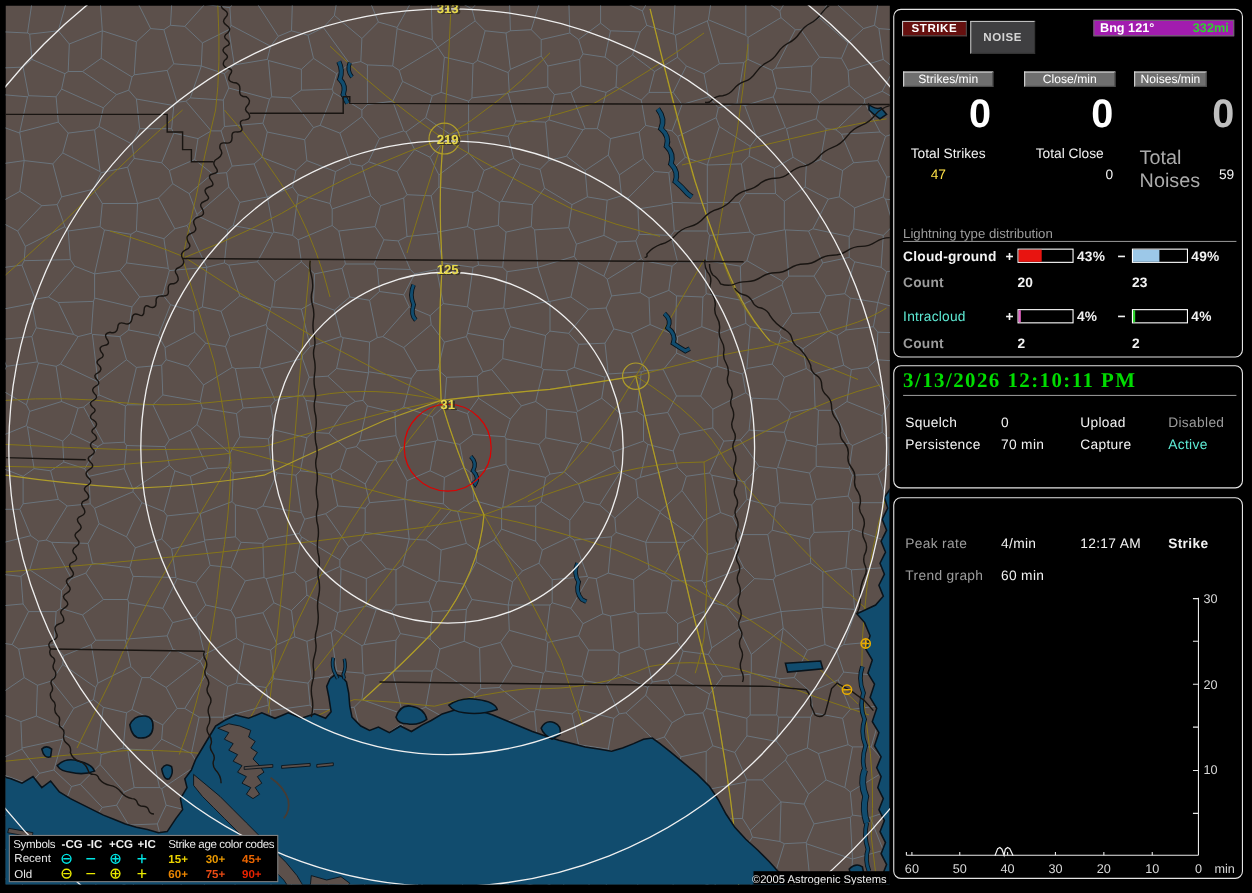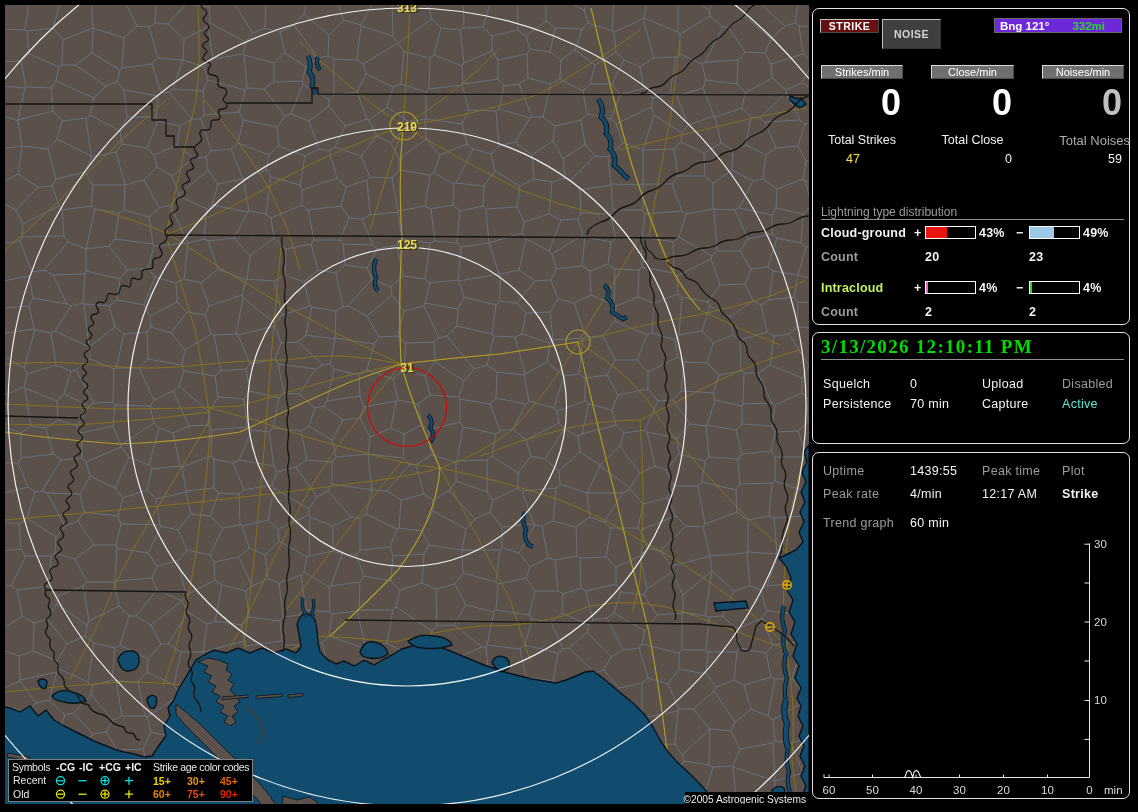--- a/index.html
+++ b/index.html
@@ -196,35 +196,35 @@
       <text x="220" y="798" fill="#E92200" font-weight="bold">90+</text>
     </g>
   </svg>
 <div class="panel" style="left:812px;top:8px;width:318px;height:317px">
     <div class="btn" style="left:7px;top:10px;width:59px;height:14px;background:#66100F;border-color:#C4C4C4 #4A4A4A #4A4A4A #C4C4C4">
       <span style="color:#fff;font-weight:bold;font-size:10.5px;letter-spacing:0.5px">STRIKE</span>
     </div>
     <div class="btn" style="left:69px;top:10px;width:59px;height:30px;background:#3F3F41;border-color:#BFBFBF #333 #333 #BFBFBF">
       <span style="color:#D5D5D5;font-weight:bold;font-size:10.5px;letter-spacing:0.5px">NOISE</span>
     </div>
-    <div style="position:absolute;left:181px;top:9px;width:128px;height:15px;background:#6d28d9;border:1px solid #6A6A6A;box-sizing:border-box;display:flex;align-items:center;justify-content:space-between;padding:0 16px 0 5px">
+    <div style="position:absolute;left:181px;top:9px;width:128px;height:15px;background:#a21caf;border:1px solid #6A6A6A;box-sizing:border-box;display:flex;align-items:center;justify-content:space-between;padding:0 4px 0 5px">
       <span style="color:#fff;font-weight:bold;font-size:11.5px">Bng 121°</span>
       <span style="color:#2FD32F;font-weight:bold;font-size:11.5px">332mi</span>
     </div>
     <div class="minbtn" style="left:8px;top:56px;width:82px">Strikes/min</div>
     <div style="position:absolute;left:8px;top:76px;width:80px;text-align:right;font-size:36px;font-weight:bold;color:#FFF;line-height:36px">0</div>
     <div style="position:absolute;left:2px;top:124px;width:94px;text-align:center;font-size:12.5px;color:#F2F2F2">Total Strikes</div>
     <div style="position:absolute;left:0;top:143px;width:80px;text-align:center;font-size:12.5px;color:#fde047">47</div>
     <div class="minbtn" style="left:118px;top:56px;width:83px">Close/min</div>
     <div style="position:absolute;left:118px;top:76px;width:81px;text-align:right;font-size:36px;font-weight:bold;color:#FFF;line-height:36px">0</div>
     <div style="position:absolute;left:112px;top:124px;width:95px;text-align:center;font-size:12.5px;color:#F2F2F2">Total Close</div>
     <div style="position:absolute;left:118px;top:143px;width:81px;text-align:right;font-size:12.5px;color:#F2F2F2">0</div>
-    <div class="minbtn" style="left:229px;top:56px;width:82px">Noises/min</div>
+    <div class="minbtn" style="left:218px;top:56px;width:66px">Noises/min</div>
     <div style="position:absolute;left:229px;top:76px;width:80px;text-align:right;font-size:36px;font-weight:bold;color:#BFBFBF;line-height:36px">0</div>
-    <div style="position:absolute;left:223px;top:124px;width:94px;text-align:right;font-size:13px;color:#ABABAB">Total Noises</div>
+    <div style="position:absolute;left:223px;top:124px;width:94px;text-align:left;font-size:18px;color:#ABABAB">Total Noises</div>
     <div style="position:absolute;left:229px;top:143px;width:80px;text-align:right;font-size:12.5px;color:#F2F2F2">59</div>
     <div style="position:absolute;left:8px;top:196px;font-size:12px;color:#9C9C9C">Lightning type distribution</div>
     <div style="position:absolute;left:8px;top:210px;width:303px;border-top:1px solid #8C8C8C"></div>
     <div class="lrow" style="top:217px">
       <span style="position:absolute;left:8px;font-weight:bold;color:#F2F2F2">Cloud-ground</span>
       <span style="position:absolute;left:101px;font-weight:bold;color:#F2F2F2">+</span>
       <span class="bar" style="left:112px">
         <i style="width:43%;background:#E81410"></i>
       </span>
       <span style="position:absolute;left:166px;font-weight:bold;color:#F2F2F2">43%</span>
@@ -233,21 +233,21 @@
         <i style="width:49%;background:#9CC8E8"></i>
       </span>
       <span style="position:absolute;left:270px;font-weight:bold;color:#F2F2F2">49%</span>
     </div>
     <div class="lrow" style="top:241px">
       <span style="position:absolute;left:8px;color:#9C9C9C;font-weight:bold">Count</span>
       <span style="position:absolute;left:112px;font-weight:bold;color:#F2F2F2">20</span>
       <span style="position:absolute;left:216px;font-weight:bold;color:#F2F2F2">23</span>
     </div>
     <div class="lrow" style="top:272px">
-      <span style="position:absolute;left:8px;font-weight:bold;color:#bef264">Intracloud</span>
+      <span style="position:absolute;left:8px;font-weight:normal;color:#5eead4">Intracloud</span>
       <span style="position:absolute;left:101px;font-weight:bold;color:#F2F2F2">+</span>
       <span class="bar" style="left:112px">
         <i style="width:4%;background:#E864C8"></i>
       </span>
       <span style="position:absolute;left:166px;font-weight:bold;color:#F2F2F2">4%</span>
       <span style="position:absolute;left:203px;font-weight:bold;color:#F2F2F2">−</span>
       <span class="bar" style="left:216px">
         <i style="width:4%;background:#2FD32F"></i>
       </span>
       <span style="position:absolute;left:270px;font-weight:bold;color:#F2F2F2">4%</span>
@@ -268,26 +268,20 @@
       <span style="position:absolute;left:249px"><span style="color:#9C9C9C">Disabled</span></span>
     </div>
     <div class="prow" style="top:64px">
       <span style="position:absolute;left:10px">Persistence</span>
       <span style="position:absolute;left:97px">70 min</span>
       <span style="position:absolute;left:169px">Capture</span>
       <span style="position:absolute;left:249px"><span style="color:#5eead4">Active</span></span>
     </div>
   </div>
 <div class="panel" style="left:812px;top:452px;width:318px;height:347px">
-    <div class="prow" style="top:11px">
-      <span style="position:absolute;left:10px;color:#9C9C9C">Uptime</span>
-      <span style="position:absolute;left:97px">1439:55</span>
-      <span style="position:absolute;left:169px;color:#9C9C9C">Peak time</span>
-      <span style="position:absolute;left:249px;color:#9C9C9C">Plot</span>
-    </div>
     <div class="prow" style="top:34px">
       <span style="position:absolute;left:10px;color:#9C9C9C">Peak rate</span>
       <span style="position:absolute;left:97px">4/min</span>
       <span style="position:absolute;left:169px">12:17 AM</span>
       <span style="position:absolute;left:249px;font-weight:bold">Strike</span>
     </div>
     <div class="prow" style="top:63px">
       <span style="position:absolute;left:10px;color:#9C9C9C">Trend graph</span>
       <span style="position:absolute;left:97px">60 min</span>
     </div>

